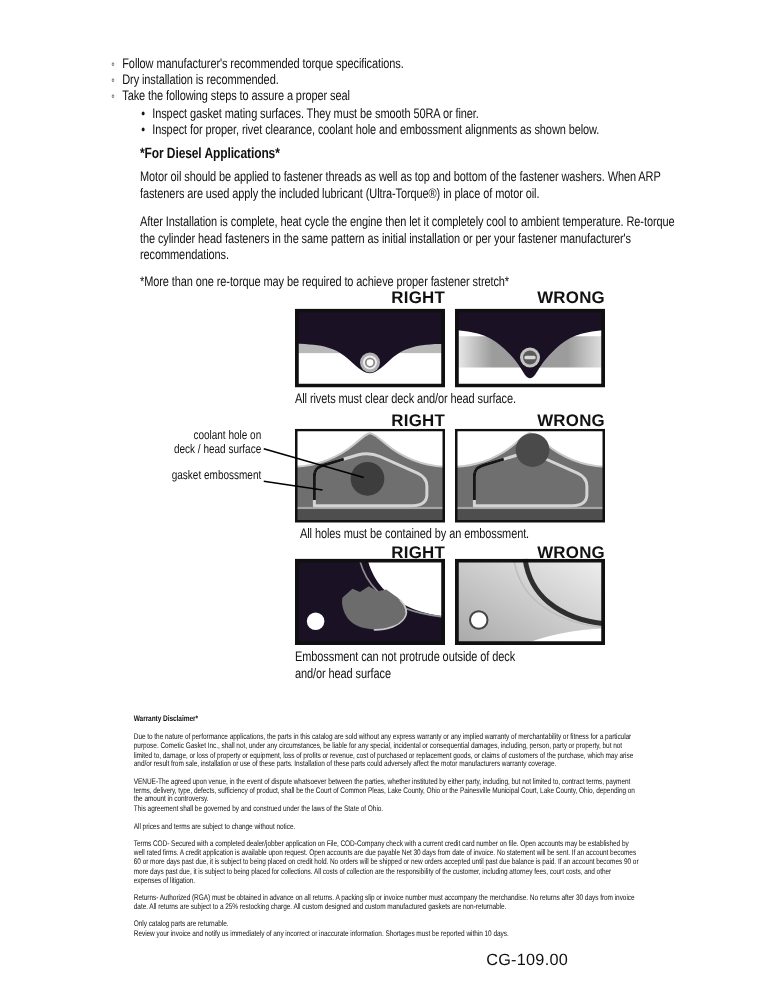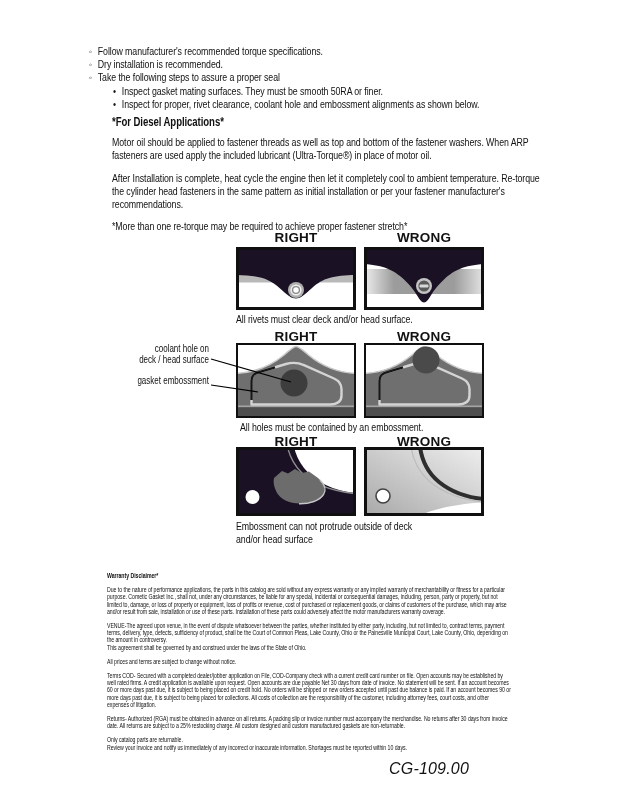--- a/index.html
+++ b/index.html
@@ -20,32 +20,32 @@
   .tip{display:flex;}
   .tip .mk{width:11px;flex:0 0 11px;font-size:10px;}
   .tip.sub{padding-left:30px;}
   .tip.sub .mk{font-size:11px;}
 
   .diesel{position:absolute;left:112px;top:116px;width:545px;font-size:11px;line-height:13.2px;letter-spacing:-0.1px;}
   .diesel h2{font-size:12px;font-weight:bold;margin:0 0 7px 0;letter-spacing:-0.1px;}
   .diesel p{margin:0 0 9px 0;}
 
   .figs{position:absolute;left:0;top:228px;width:618px;height:325px;}
-  .figlabel{position:absolute;font-size:13.5px;font-weight:bold;text-align:center;width:120px;letter-spacing:0.2px;}
+  .figlabel{position:absolute;font-size:13.5px;font-weight:bold;text-align:right;width:120px;letter-spacing:0.2px;}
   .figbox{position:absolute;width:120px;}
   .figbox svg{display:block;}
   .cap{position:absolute;font-size:11px;line-height:12.5px;letter-spacing:-0.1px;white-space:pre-line;width:340px;}
   .ann{position:absolute;font-size:10px;line-height:10.5px;text-align:right;white-space:pre-line;width:150px;}
   .leads{position:absolute;left:0;top:0;width:618px;height:325px;pointer-events:none;}
 
   .warranty{position:absolute;left:107px;top:572px;width:505px;font-size:6.5px;line-height:7.2px;letter-spacing:-0.05px;}
   .warranty .wh{font-weight:bold;margin:0 0 7px 0;}
   .warranty p{margin:0 0 7px 0;white-space:pre-line;}
 
-  .pagenum{position:absolute;left:389px;top:760px;font-size:16px;letter-spacing:0.2px;font-style:italic;}
+  .pagenum{position:absolute;left:389px;top:760px;font-size:13px;letter-spacing:0.2px;}
 </style>
 </head>
 <body>
 
 <div class="page">
 
 
   <div class="tips cx">
     <div class="tip">
         <span class="mk">◦</span>

